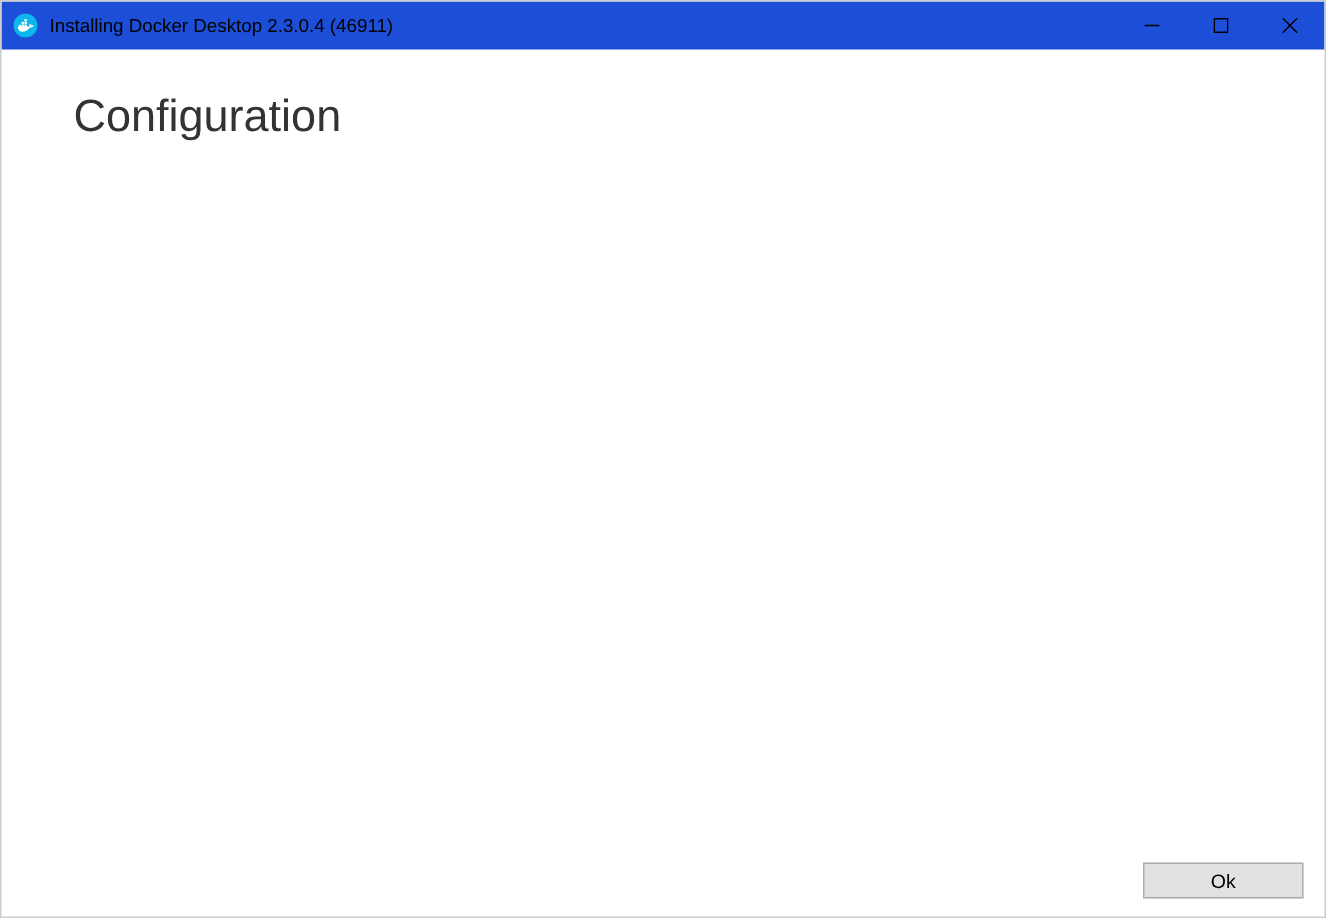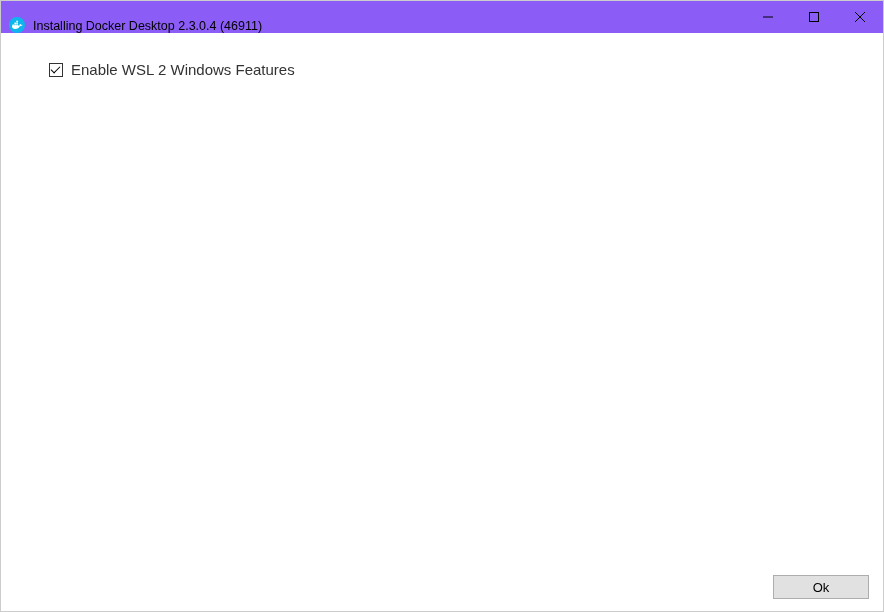--- a/index.html
+++ b/index.html
@@ -12,23 +12,23 @@
       background: #ffffff;
       width: 884px;
       height: 612px;
       overflow: hidden;
       border: 1px solid #cccccc;
       position: relative;
     }
     .titlebar {
       height: 32px;
       display: flex;
-      align-items: flex-end;
+      align-items: center;
       padding-left: 8px;
-      background: #8b5cf6;
+      background: #1d4ed8;
     }
     .app-icon {
       width: 16px;
       height: 16px;
       margin-right: 8px;
       display: flex;
       align-items: center;
       justify-content: center;
     }
     .title-text {
@@ -87,21 +87,21 @@
       border: solid #000000;
       border-width: 0 1.5px 1.5px 0;
       transform: rotate(45deg);
     }
     .footer {
       position: absolute;
       bottom: 12px;
       right: 14px;
     }
     .ok-button {
-      width: 96px;
+      width: 107px;
       height: 24px;
       background: #e1e1e1;
       border: 1px solid #adadad;
       font-size: 13px;
       color: #000000;
       cursor: pointer;
       font-family: inherit;
     }
   </style>
 </head>
@@ -137,23 +137,20 @@
     <button class="win-btn close">
       <svg width="10" height="10" viewBox="0 0 10 10">
         <line x1="0" y1="0" x2="10" y2="10" stroke="#000000" stroke-width="1"></line>
         <line x1="10" y1="0" x2="0" y2="10" stroke="#000000" stroke-width="1"></line>
       </svg>
     </button>
   </div>
 </div>
 
 <div class="content">
+  <h1 class="heading">Configuration</h1>
 
-  <div class="option-row">
-    <span class="checkbox checked"></span>
-    <span>Enable WSL 2 Windows Features</span>
-  </div>
 
 </div>
 
 <div class="footer">
   <button class="ok-button">Ok</button>
 </div>
 
 </body></html>

